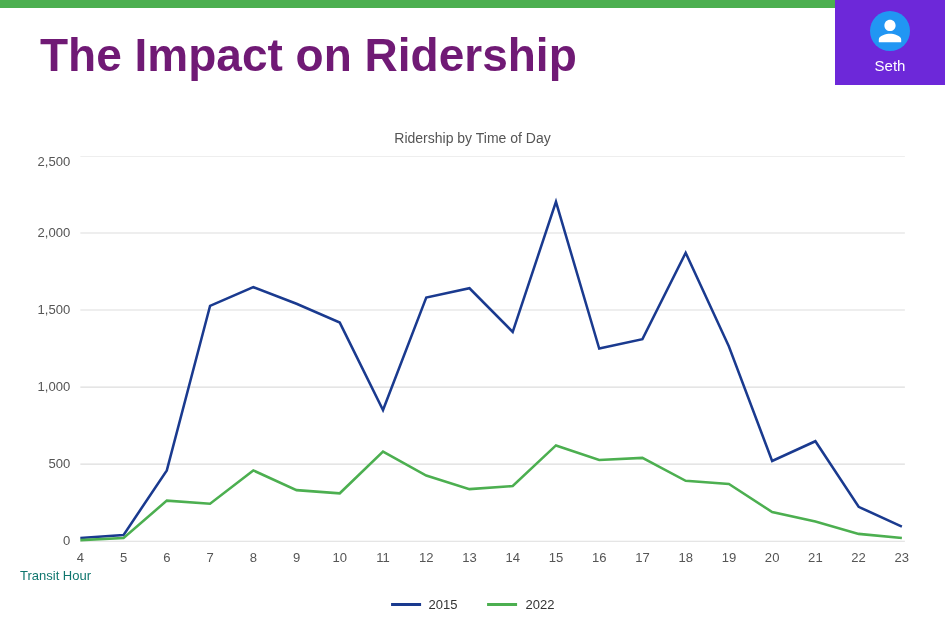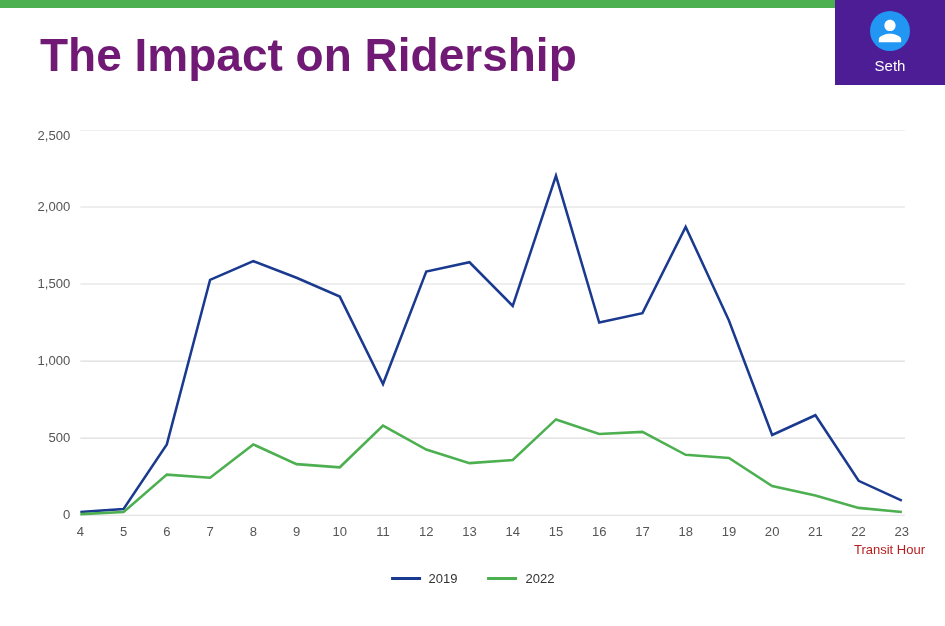--- a/index.html
+++ b/index.html
@@ -19,21 +19,21 @@
       height: 8px;
       background: #4caf50;
     }
 
     
     .user-badge {
       position: absolute;
       top: 0; right: 0;
       width: 110px;
       height: 85px;
-      background: #4c1d95;
+      background: #6d28d9;
       display: flex;
       flex-direction: column;
       align-items: center;
       justify-content: center;
       gap: 6px;
     }
     .user-avatar {
       width: 40px;
       height: 40px;
       background: #2196f3;
@@ -119,20 +119,21 @@
     <svg viewBox="0 0 24 24">
       <path d="M12 12c2.7 0 4.8-2.1 4.8-4.8S14.7 2.4 12 2.4 7.2 4.5 7.2 7.2 9.3 12 12 12zm0 2.4c-3.2 0-9.6 1.6-9.6 4.8v2.4h19.2v-2.4c0-3.2-6.4-4.8-9.6-4.8z"></path>
     </svg>
   </div>
   <span class="user-name">Seth</span>
 </div>
 
 <h1 class="main-title">The Impact on Ridership</h1>
 
 <div class="chart-container">
+  <div class="chart-title">Ridership by Time of Day</div>
   <div class="chart-area">
     <svg id="chart-svg" width="100%" height="100%" viewBox="0 0 900 390" preserveAspectRatio="none">
 
       <line x1="60" y1="370" x2="880" y2="370" stroke="#ddd" stroke-width="1"></line>
       <line x1="60" y1="296" x2="880" y2="296" stroke="#ddd" stroke-width="1"></line>
       <line x1="60" y1="222" x2="880" y2="222" stroke="#ddd" stroke-width="1"></line>
       <line x1="60" y1="148" x2="880" y2="148" stroke="#ddd" stroke-width="1"></line>
       <line x1="60" y1="74" x2="880" y2="74" stroke="#ddd" stroke-width="1"></line>
       <line x1="60" y1="0" x2="880" y2="0" stroke="#ddd" stroke-width="1"></line>
 
@@ -206,27 +207,27 @@
           705,315
           748,342
           791,351
           834,363
           877,367
         "></polyline>
 
     </svg>
 
     
-    <div style="text-align:right; font-size:13px; color:#b91c1c; margin-top:2px;">Transit Hour</div>
+    <div style="text-align:left; font-size:13px; color:#0f766e; margin-top:2px;">Transit Hour</div>
 
     
     <div class="legend">
       <div class="legend-item">
         <div class="legend-line blue"></div>
-        <span>2019</span>
+        <span>2015</span>
       </div>
       <div class="legend-item">
         <div class="legend-line green"></div>
         <span>2022</span>
       </div>
     </div>
   </div>
 </div>
 
 </body></html>

